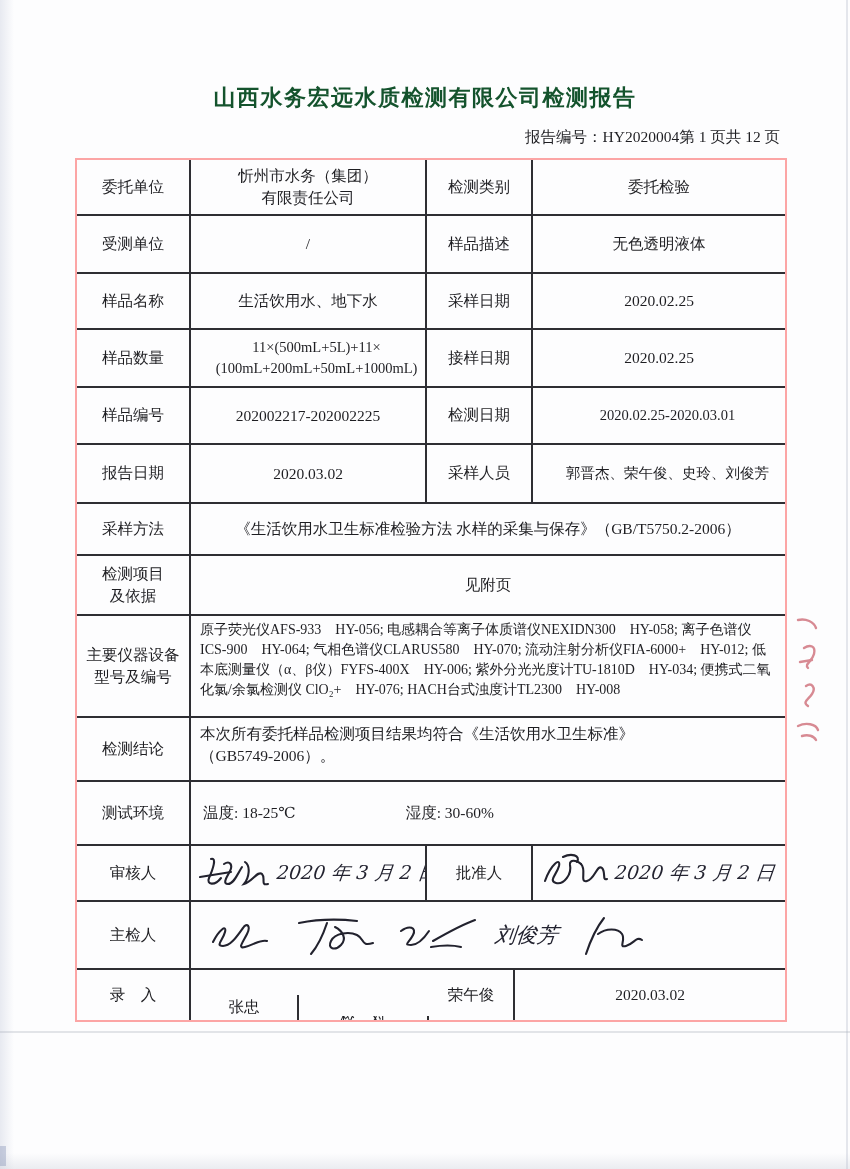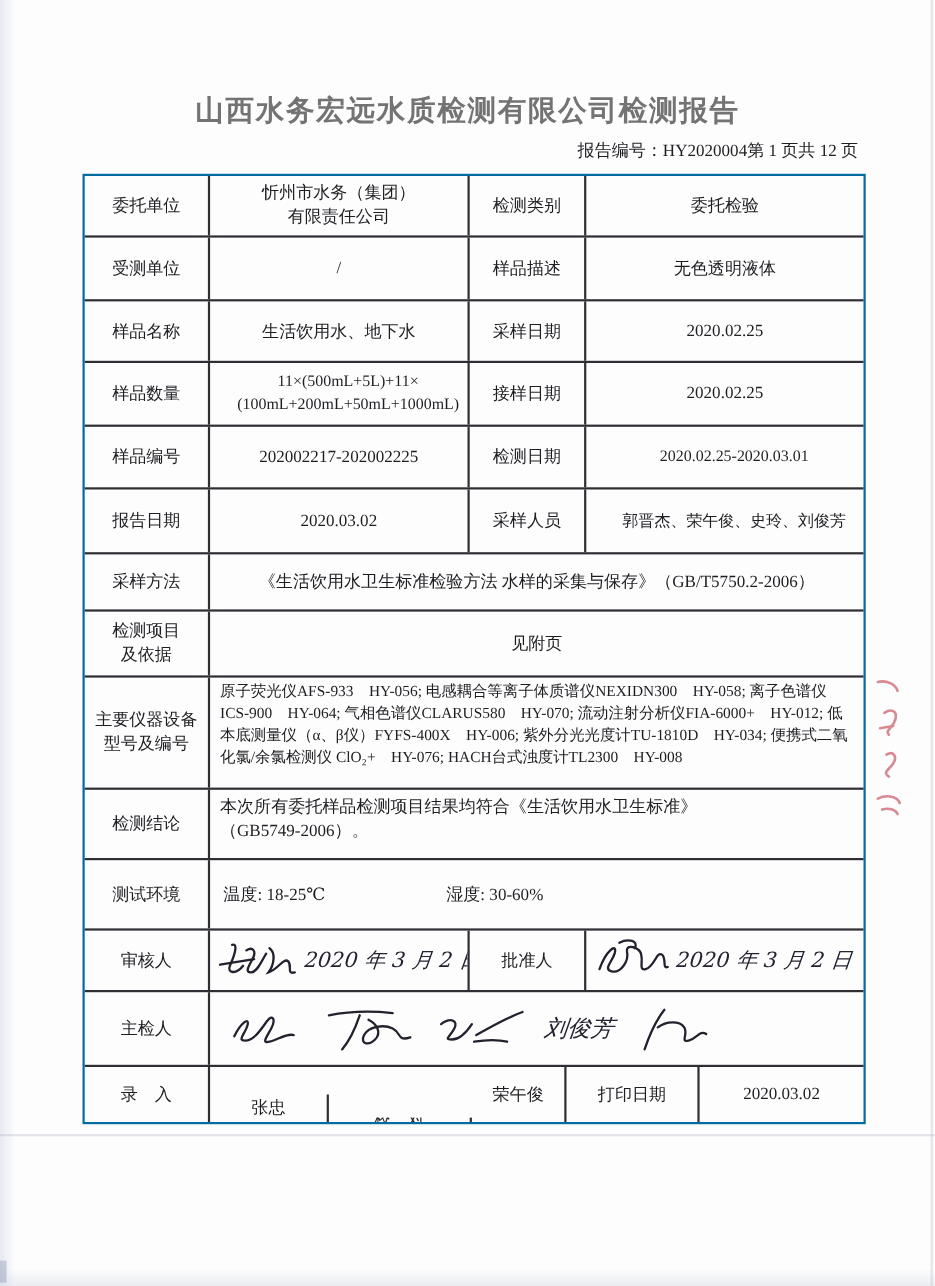--- a/index.html
+++ b/index.html
@@ -17,29 +17,29 @@
                 background:linear-gradient(to top, rgba(200,205,215,.35), rgba(200,205,215,0)); }
   .edge-right { position:absolute; right:2px; top:0; width:2px; height:100%;
                 background:rgba(190,196,210,.4); }
   .scan-streak{ position:absolute; left:0; top:1031px; width:100%; height:2px;
                 background:rgba(175,180,192,.35); }
   .corner-mark{ position:absolute; left:0; top:1146px; width:6px; height:20px;
                 background:rgba(120,135,175,.35); }
 
   .title {
     position:absolute; left:0; top:83px; width:100%;
-    text-align:center; font-size:26px; font-weight:bold; letter-spacing:1.5px;
-    color:#737373;
+    text-align:center; font-size:22px; font-weight:bold; letter-spacing:1.5px;
+    color:#14532d;
   }
   .hdr-line { position:absolute; left:82px; right:70px; top:127px; height:22px;
               font-size:15.5px; display:flex; justify-content:flex-end; }
 
   .tbl {
     position:absolute; left:75px; top:158px; width:712px;
-    border:2px solid #0369a1; font-size:15.5px;
+    border:2px solid #fca5a5; font-size:15.5px;
   }
   .row  { display:flex; border-bottom:2px solid #2e2e33; }
   .row.last { border-bottom:none; }
   .cell { border-right:2px solid #2e2e33; display:flex; align-items:center;
           justify-content:center; text-align:center; padding:2px 6px; overflow:hidden; }
   .cell.endc { border-right:none; }
   .c1 { width:114px; flex:none; }
   .c2 { width:236px; flex:none; }
   .c3 { width:106px; flex:none; }
   .c4 { flex:1; }
@@ -215,21 +215,20 @@
           </svg>
         </span>
       </div>
     </div>
 
     <div class="row last" style="height:50px">
       <div class="cell b1">录　入</div>
       <div class="cell b2">张忠</div>
       <div class="cell b3">校　对</div>
       <div class="cell b4">荣午俊</div>
-      <div class="cell b5">打印日期</div>
       <div class="cell b6 endc">2020.03.02</div>
     </div>
 
   </div>
 
   <svg class="stamp" width="36" height="140" viewBox="0 0 36 140">
     <path d="M8 6 C16 4 24 8 26 14"></path>
     <path d="M14 34 C20 30 26 32 24 40 C22 48 14 50 18 54"></path>
     <path d="M10 48 L22 46"></path>
     <path d="M16 72 C22 68 26 74 22 80 C18 86 12 88 18 92"></path>

